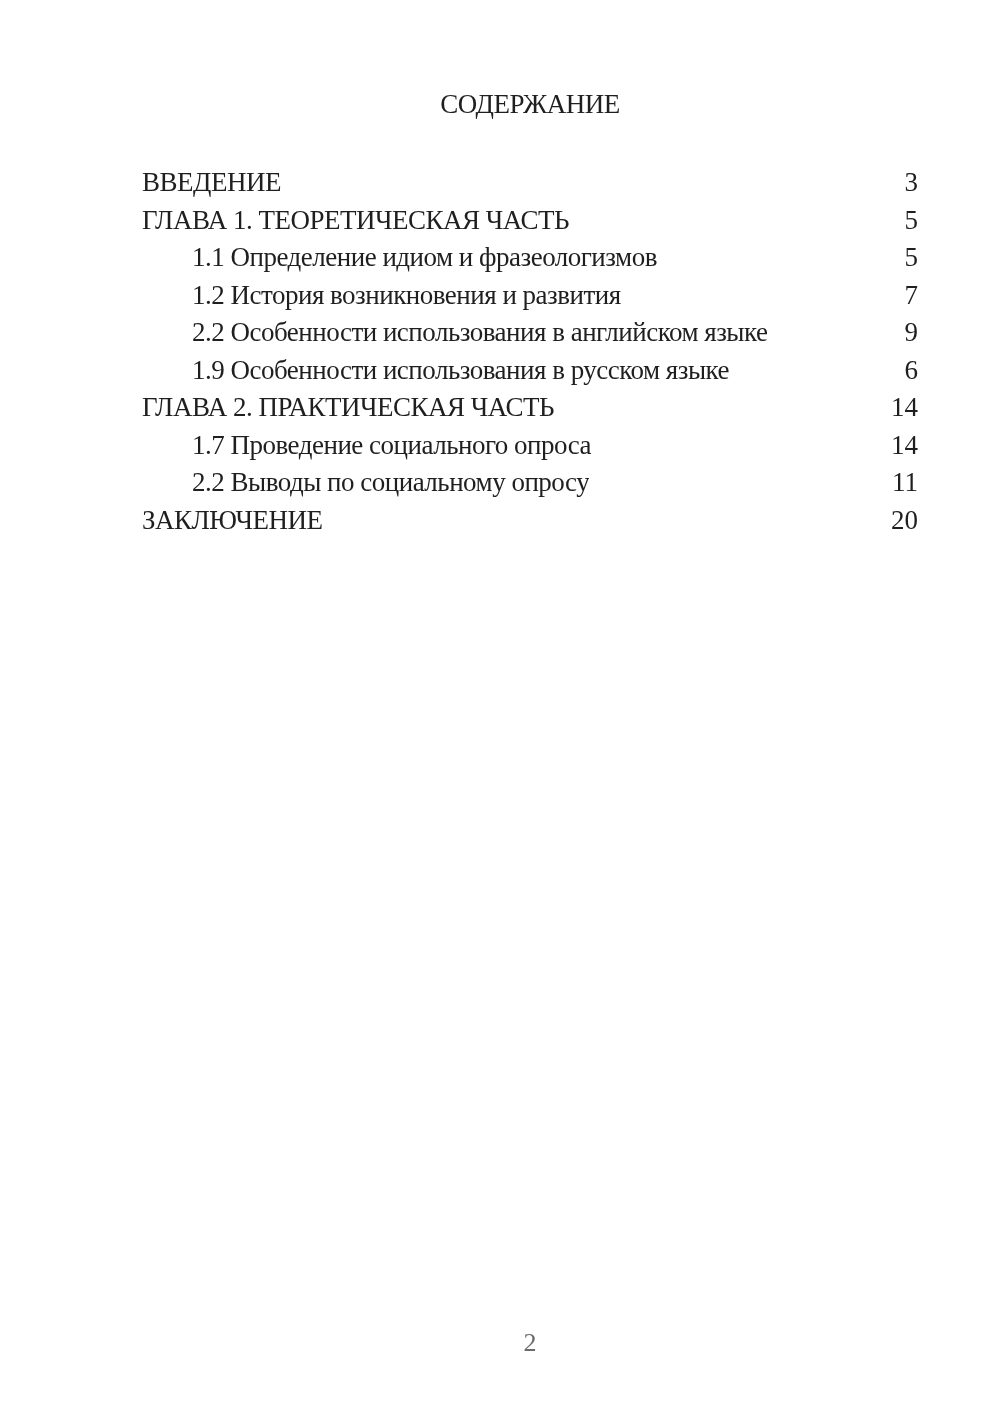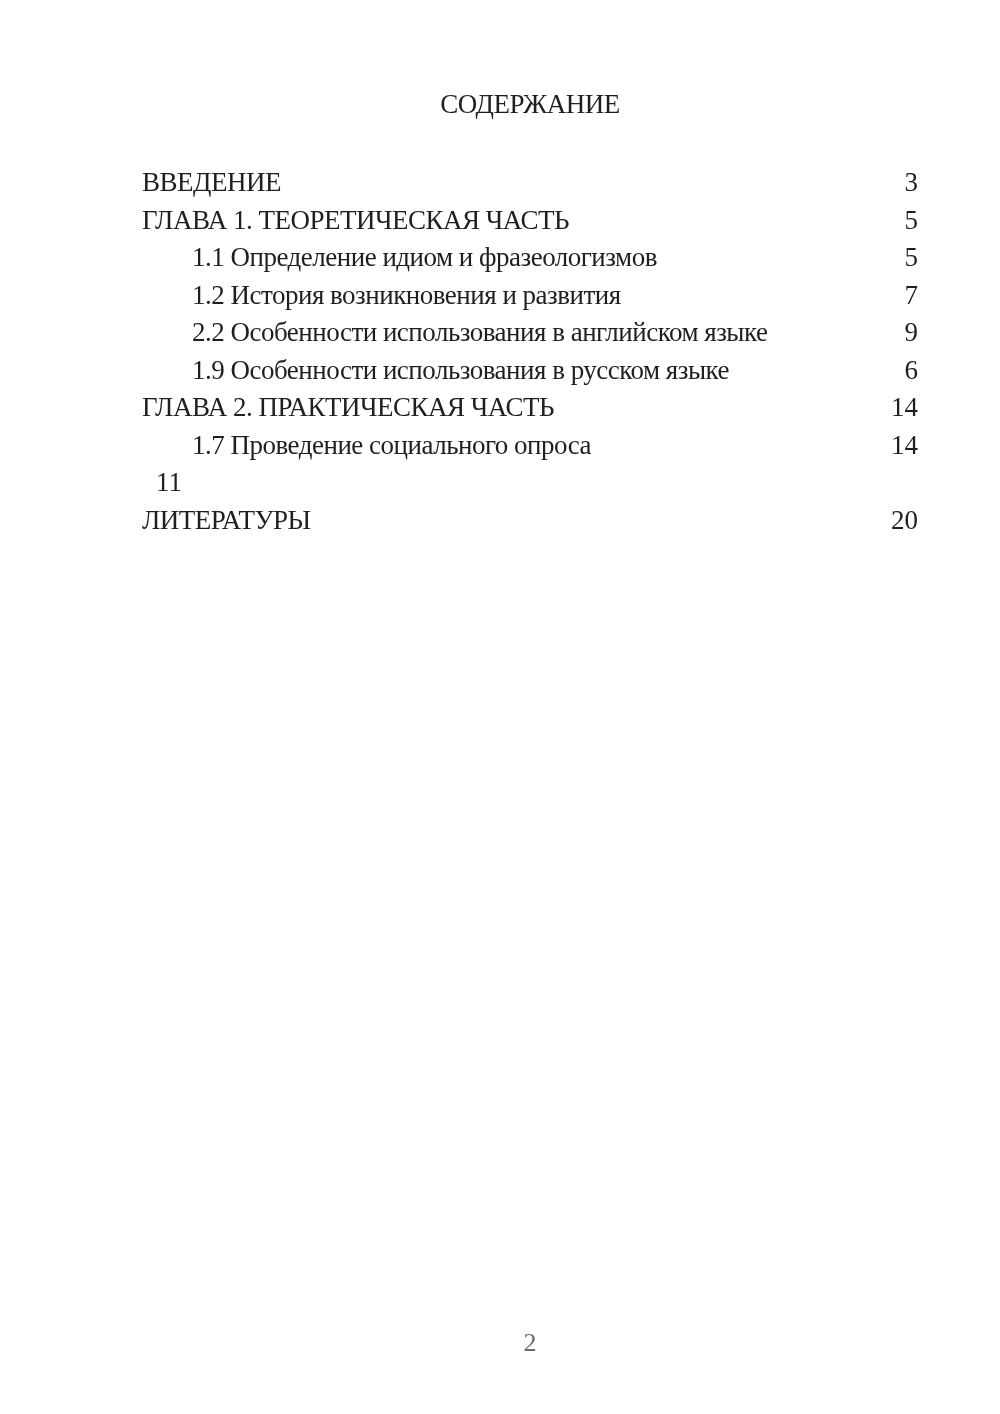--- a/index.html
+++ b/index.html
@@ -102,23 +102,24 @@
   </div>
       <div class="toc-row">
     <span class="toc-label">ГЛАВА 2. ПРАКТИЧЕСКАЯ ЧАСТЬ</span>
     <span class="toc-page">14</span>
   </div>
       <div class="toc-row sub">
     <span class="toc-label">1.7 Проведение социального опроса</span>
     <span class="toc-page">14</span>
   </div>
       <div class="toc-row sub">
+    <span class="toc-label">2.2 Выводы по социальному опросу</span>
     <span class="toc-page">11</span>
   </div>
       <div class="toc-row">
-    <span class="toc-label">ЛИТЕРАТУРЫ</span>
+    <span class="toc-label">ЗАКЛЮЧЕНИЕ</span>
     <span class="toc-page">20</span>
   </div>
     </div>
 
   <div class="page-footer">2</div>
 
 </div>
 
 </body></html>

